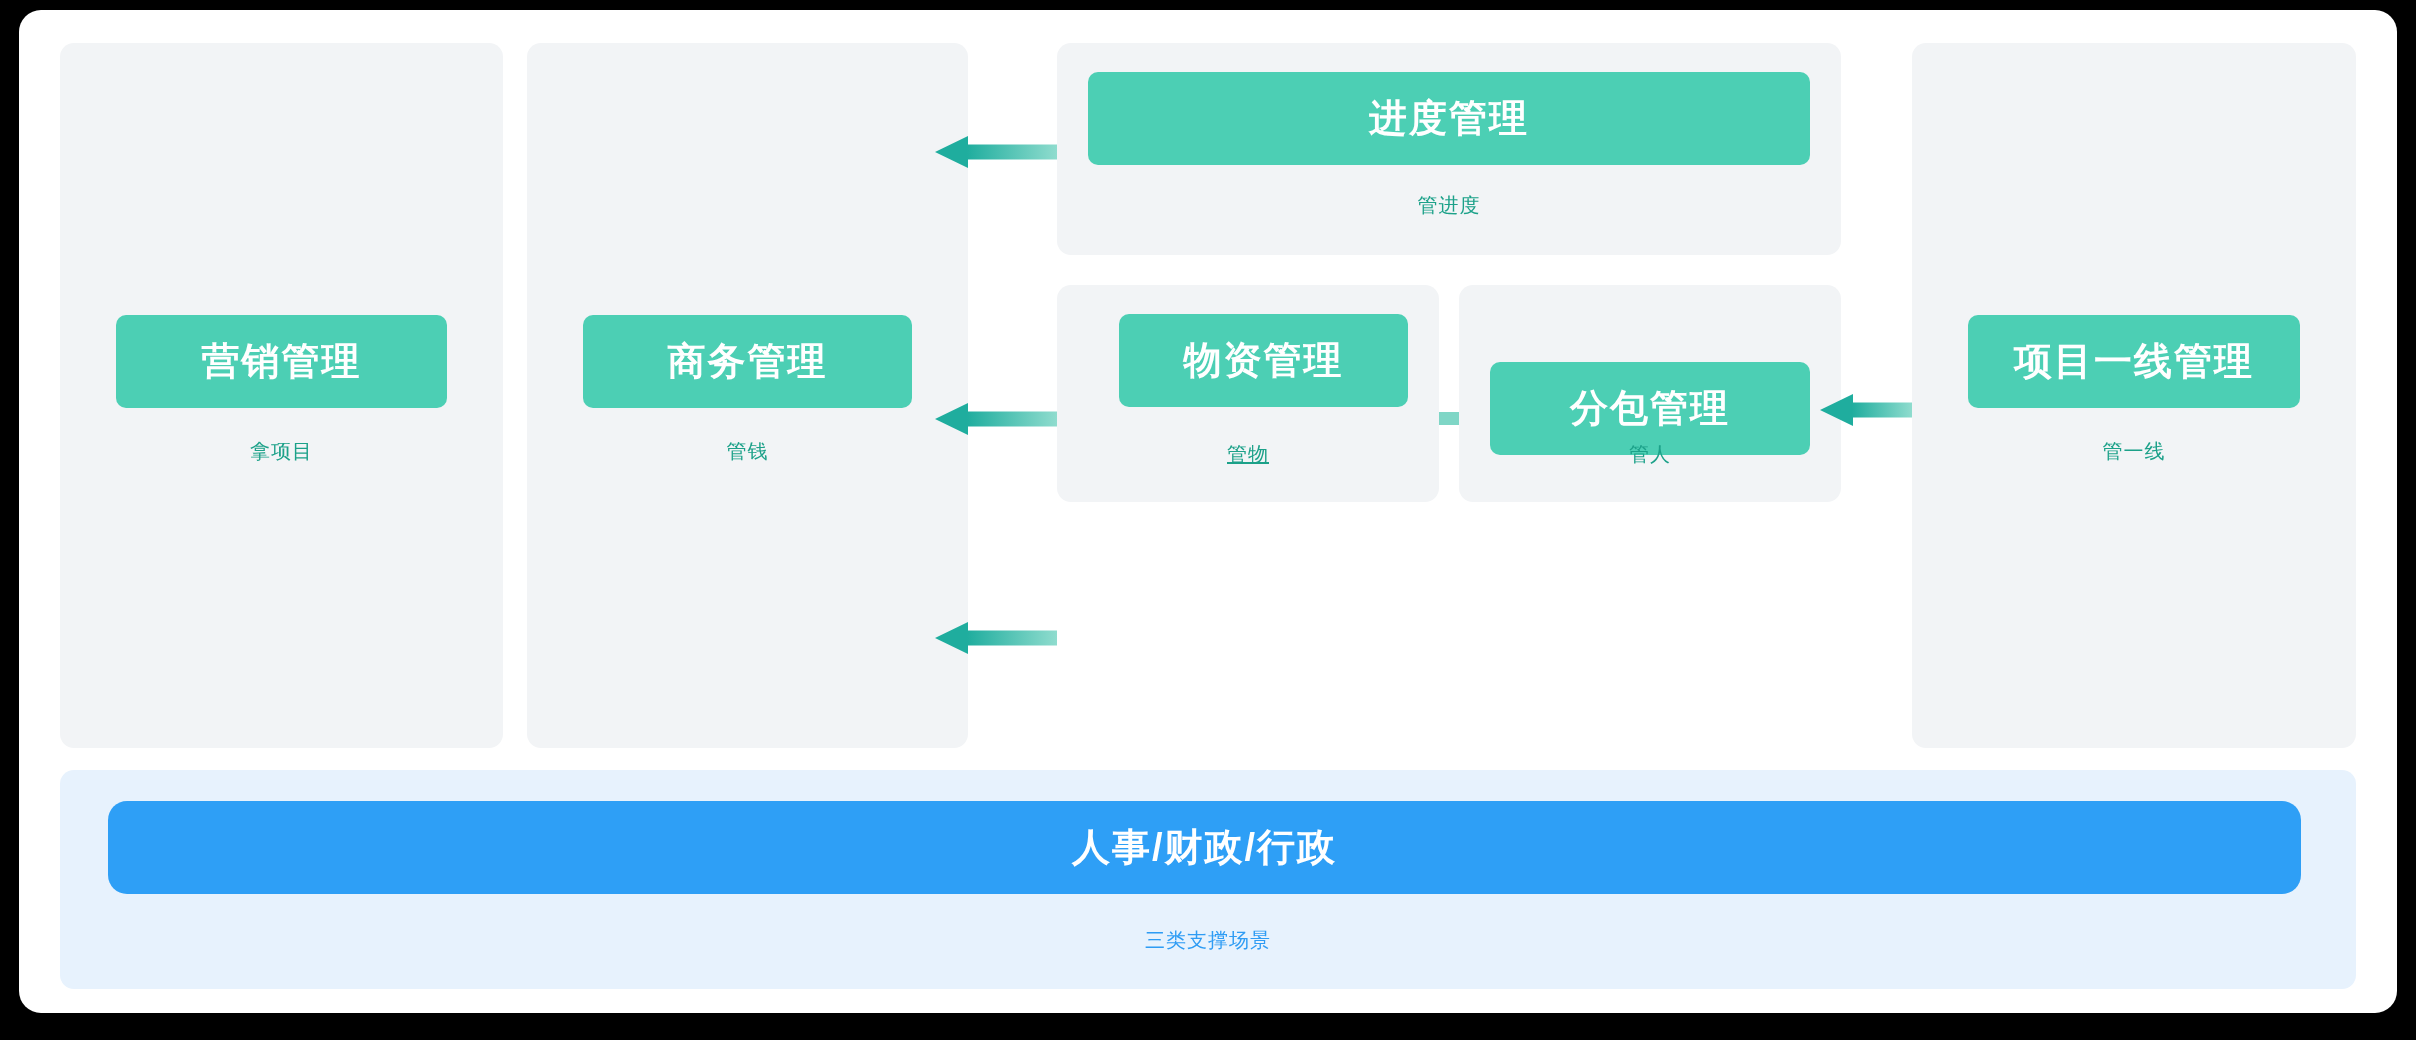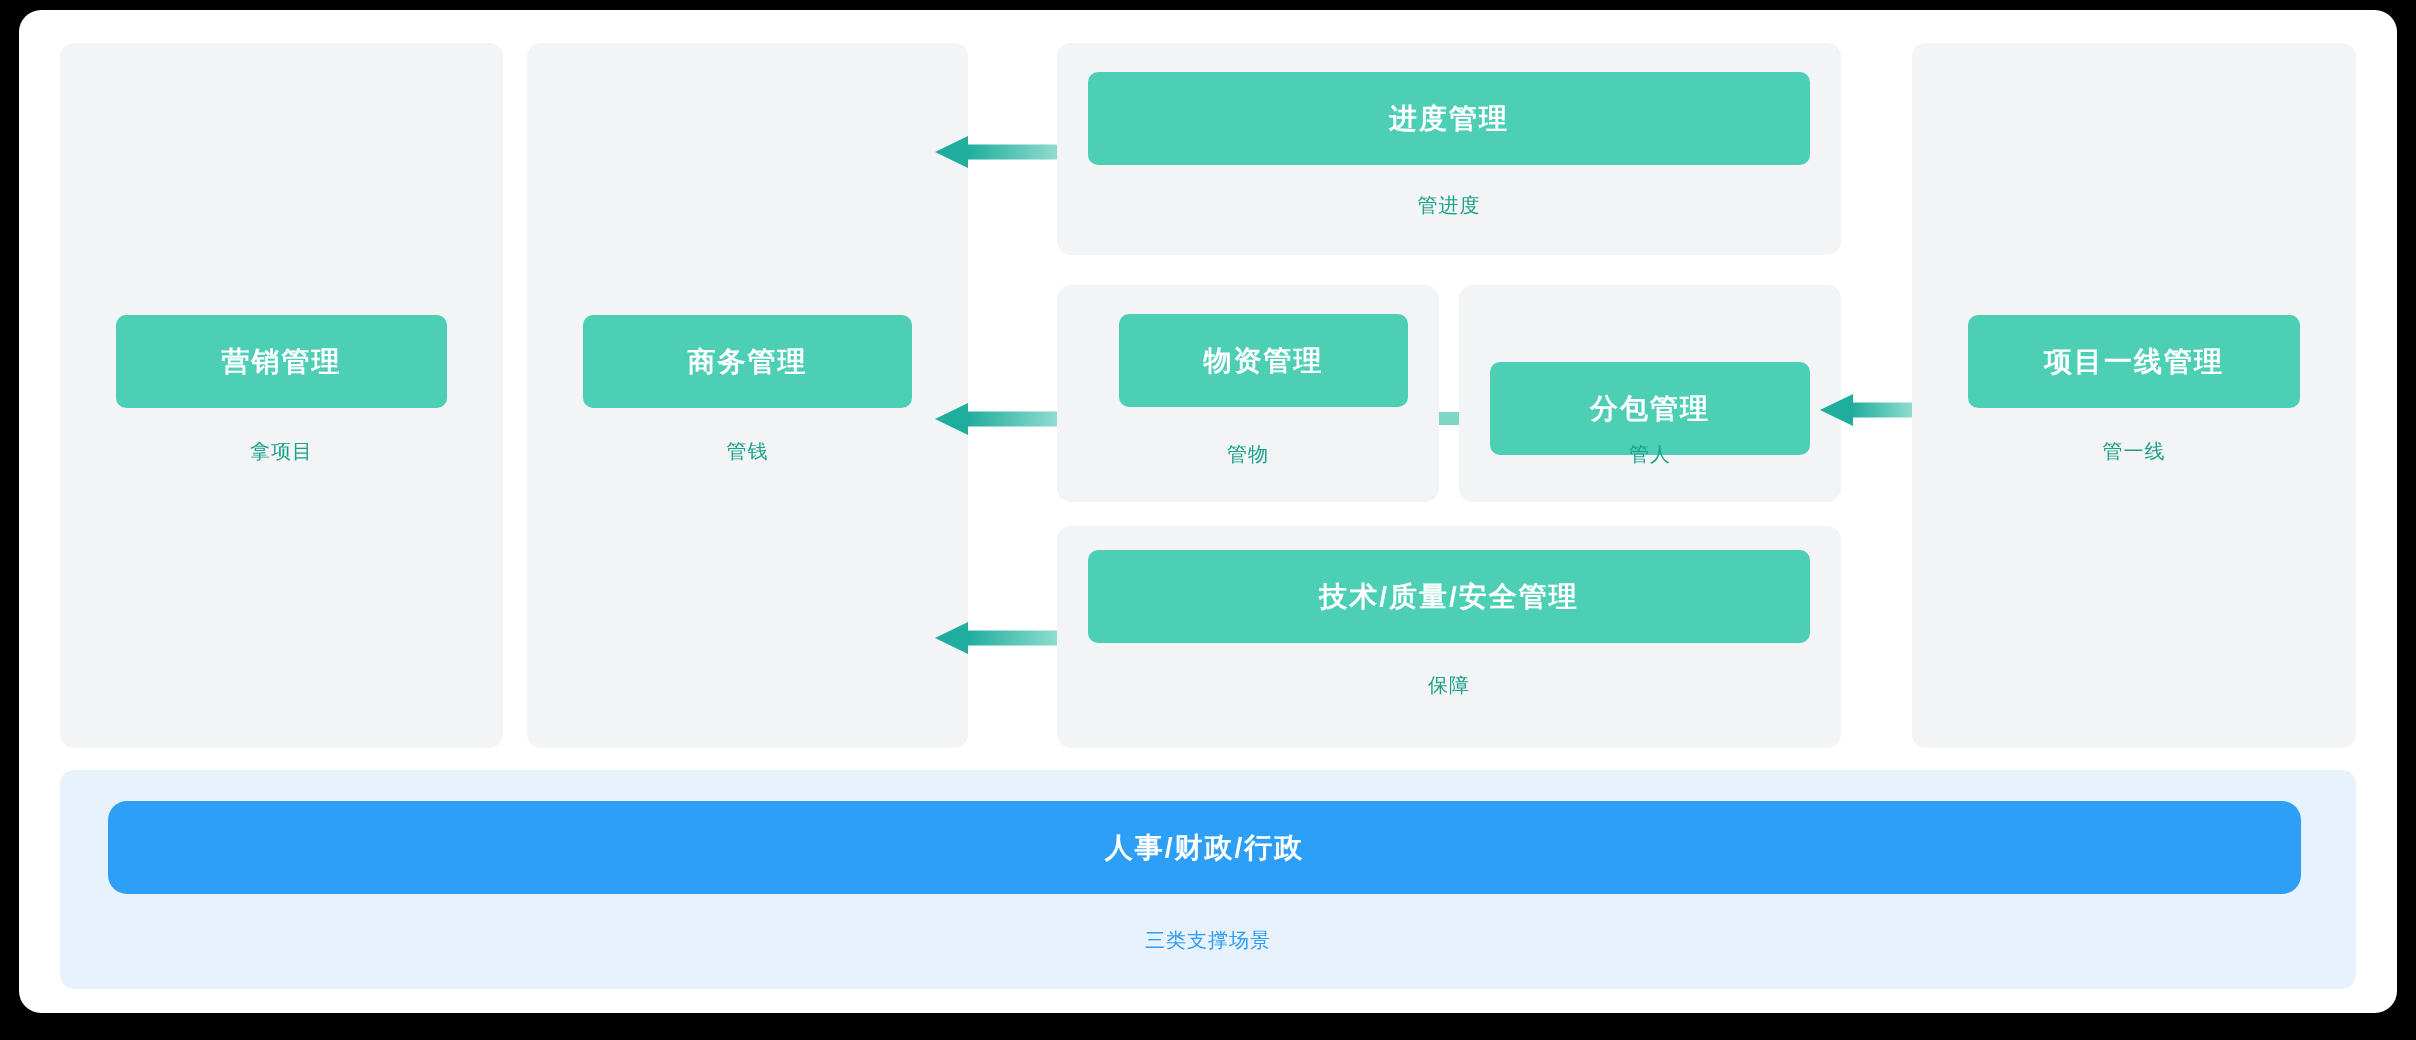--- a/index.html
+++ b/index.html
@@ -25,21 +25,21 @@
   }
 
   .panel{
     position:absolute;background:var(--panel-gray);border-radius:14px;
   }
   .panel.blue{background:var(--panel-blue);}
 
   .block{
     position:absolute;height:93px;border-radius:10px;
     background:var(--block-teal);color:#fff;
-    font-size:28px;font-weight:600;letter-spacing:2px;
+    font-size:38px;font-weight:600;letter-spacing:2px;
     display:flex;align-items:center;justify-content:center;
     white-space:nowrap;
   }
   .block.blue{background:var(--block-blue);}
 
   .caption{
     position:absolute;left:0;right:0;text-align:center;
     font-size:20px;font-weight:500;letter-spacing:1px;
     line-height:40px;color:var(--caption-teal);
   }
@@ -76,32 +76,28 @@
     <div class="caption" style="top:388px;">管钱</div>
   </div>
 
   <div class="panel" style="left:1038px;top:33px;width:784px;height:212px;">
     <div class="block" style="left:31px;right:31px;top:29px;">进度管理</div>
     <div class="caption" style="top:142px;">管进度</div>
   </div>
 
   <div class="panel" style="left:1038px;top:275px;width:382px;height:217px;">
     <div class="block" style="left:31px;right:31px;top:29px;margin-left:31px;">物资管理</div>
-    <div class="caption" style="top:149px;">管物</div>
+    <div class="caption" style="top:149px;text-decoration:underline;">管物</div>
   </div>
 
   <div class="panel" style="left:1440px;top:275px;width:382px;height:217px;">
     <div class="block" style="left:31px;right:31px;top:29px;margin-top:48px;">分包管理</div>
     <div class="caption" style="top:149px;">管人</div>
   </div>
 
-  <div class="panel" style="left:1038px;top:516px;width:784px;height:222px;">
-    <div class="block" style="left:31px;right:31px;top:24px;">技术/质量/安全管理</div>
-    <div class="caption" style="top:139px;">保障</div>
-  </div>
 
   <div class="panel" style="left:1893px;top:33px;width:444px;height:705px;">
     <div class="block" style="left:56px;right:56px;top:272px;">项目一线管理</div>
     <div class="caption" style="top:388px;">管一线</div>
   </div>
 
   <div class="panel blue" style="left:41px;top:760px;width:2296px;height:219px;">
     <div class="block blue" style="left:48px;right:55px;top:31px;border-radius:19px;">人事/财政/行政</div>
     <div class="caption blue" style="top:150px;">三类支撑场景</div>
   </div>

